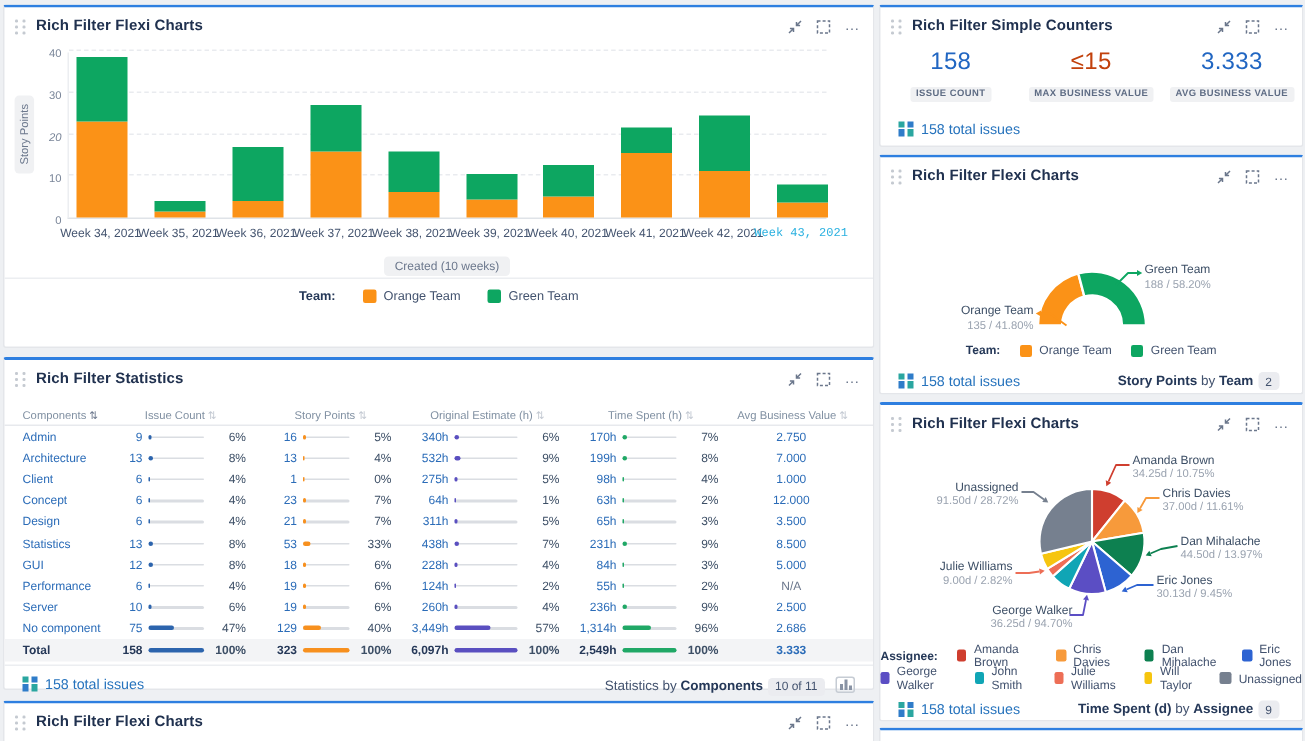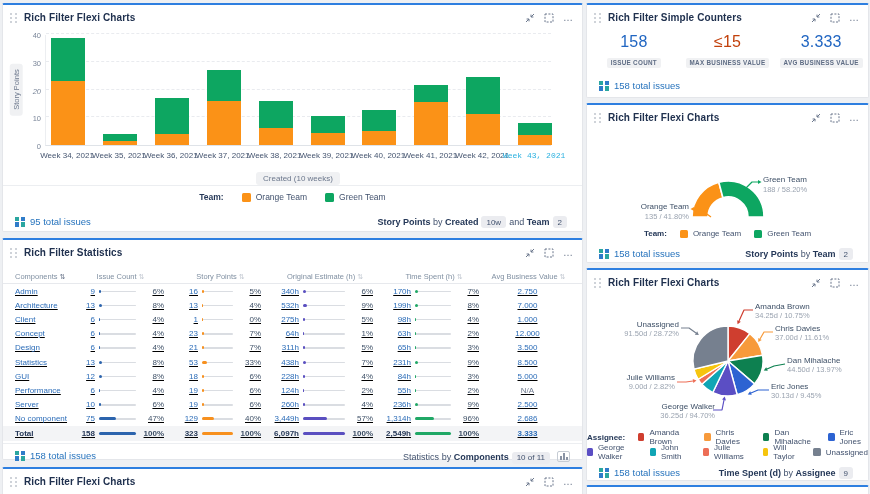--- a/index.html
+++ b/index.html
@@ -37,21 +37,21 @@
   .legend .lt { font-weight:bold; color:#253858; }
   .litem { display:flex; align-items:center; gap:5px; }
   .sw { width:9px; height:9px; border-radius:1.5px; display:inline-block; }
   .gfoot { position:absolute; left:12px; right:12px; height:20px; }
   
   #card-stats { left:2px; top:238px; width:581px; height:222px; }
   .srow, .shead { display:grid; grid-template-columns:54px 103px 97px 112px 106px 1fr; align-items:center; padding:0 12px; }
   .shead { height:15px; margin-top:29px; border-bottom:1px solid #e7e9ed; font-size:7.5px; color:#8090a2; }
   .shead .hc { text-align:center; }
   .sort { color:#c3c9d2; font-size:7px; margin-left:2px; } .sort.on { color:#6b778c; }
-  .srow { height:14.2px; font-size:8px;text-decoration:underline; }
+  .srow { height:14.2px; font-size:8px; }
   .srow.total { background:#f3f4f6; font-weight:bold; height:15px; }
   .c-comp { color:#2b6cb8; overflow:hidden; white-space:nowrap; }
   .srow.total .c-comp { color:#253858; }
   .grp { display:flex; align-items:center; gap:4px; padding-right:8px; }
   .gv { width:26px; text-align:right; color:#2b6cb8; flex:none; }
   .gv.w { width:30px; }
   .srow.total .gv { color:#253858; }
   .gbar { flex:1; height:3px; position:relative; }
   .gbar em { position:absolute; left:0; right:0; top:1px; height:1.5px; background:#dadde2; border-radius:1px; }
   .gbar i { position:absolute; left:0; top:0; height:3px; border-radius:2px; }
@@ -155,26 +155,20 @@
     <span class="lt">Team:</span>
   <span class="litem">
         <span class="sw" style="width:9px;height:9px;background:#fb9217"></span>
         <span>Orange Team</span>
       </span>
       <span class="litem">
         <span class="sw" style="width:9px;height:9px;background:#0da661"></span>
         <span>Green Team</span>
       </span>
     </div>
-  <div class="gfoot" style="top:207px">
-    <span class="link" style="position:absolute;left:0;top:3px"><span class="fi"><i></i><i></i><i></i><i></i></span><span>95 total issues</span></span>
-    <span class="fright" style="right:0;top:4px">
-      <b>Story Points</b> <span>by</span> <b>Created</b><span class="badge">10w</span><span>and</span> <b>Team</b><span class="badge">2</span>
-    </span>
-  </div>
 </div>
 
 <div class="card" id="card-stats">
   <div class="gtitle-row">
     <span class="drag">
         <i style="left:0;top:0"></i>
         <i style="right:0;top:0"></i>
         <i style="left:0;top:4px"></i>
         <i style="right:0;top:4px"></i>
         <i style="left:0;top:8px"></i>

